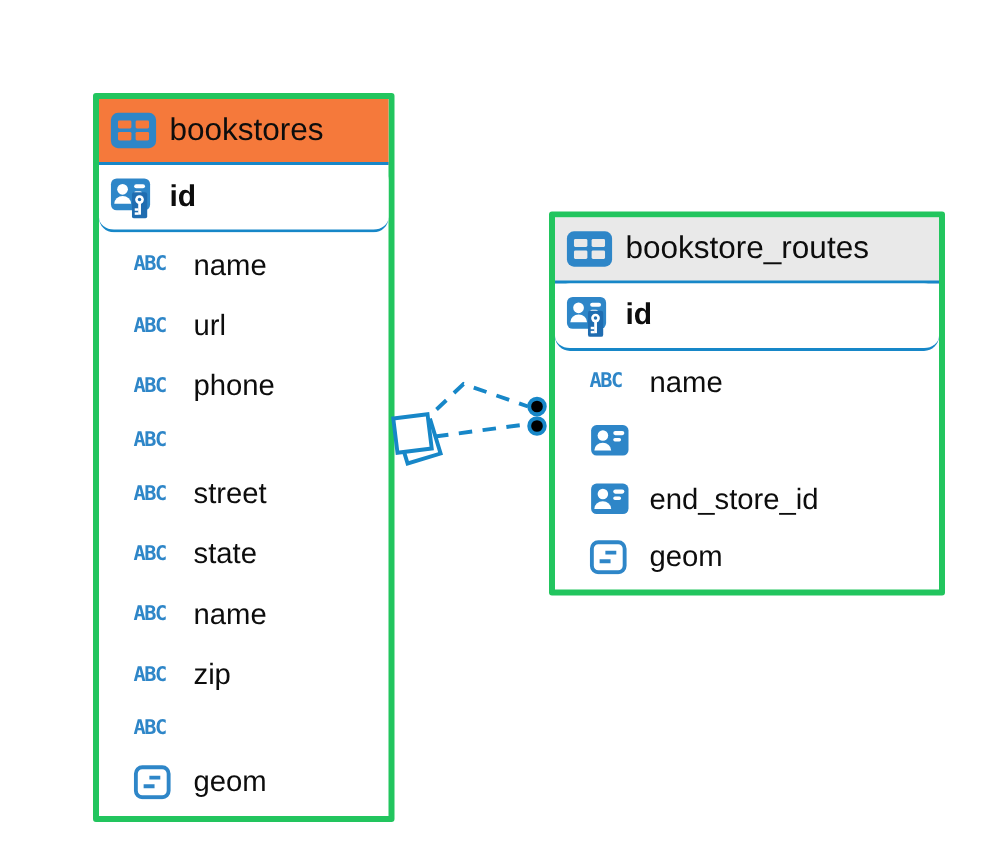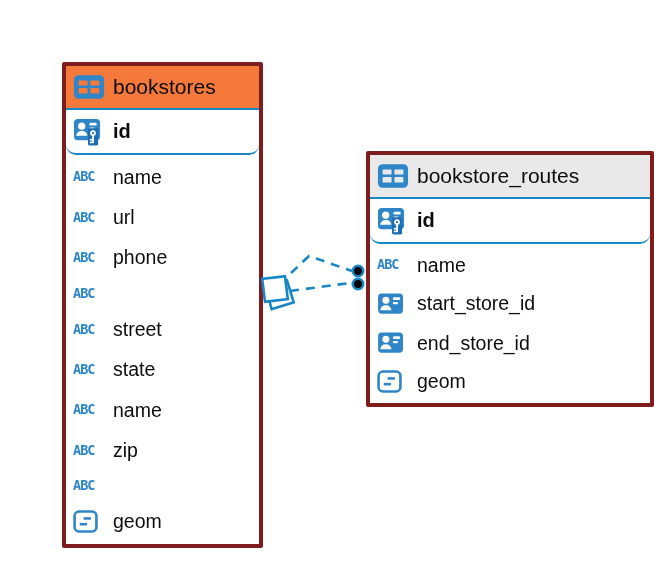--- a/index.html
+++ b/index.html
@@ -3,41 +3,41 @@
 <meta charset="utf-8">
 <style>
   html,body{margin:0;padding:0;background:#ffffff;}
   .canvas{
     position:relative;width:654px;height:570px;background:#ffffff;
     font-family:"Liberation Sans", sans-serif;overflow:hidden;
     -webkit-font-smoothing:antialiased;
   }
   .er-table{
     position:absolute;box-sizing:border-box;background:#ffffff;
-    border:4px solid #7f1d1d;border-radius:2px;
+    border:4px solid #22c55e;border-radius:2px;
     display:flex;flex-direction:column;
   }
   .table-header{
     height:44px;flex:0 0 44px;display:flex;align-items:center;
     padding:0 7px;gap:8px;border-bottom:2px solid #1787c8;
     font-size:21px;color:#0d0d0d;box-sizing:border-box;
   }
   .pk-row{
     height:45px;flex:0 0 45px;display:flex;align-items:center;
     padding:0 7px;gap:8px;border-bottom:2px solid #1787c8;
     font-size:20px;font-weight:bold;color:#0d0d0d;box-sizing:border-box;
     background:#ffffff;
     border-radius:10px;
   }
   .cols{
     flex:1 1 auto;display:flex;flex-direction:column;
     justify-content:space-around;padding:2px 0;
   }
   .col-row{
-    display:flex;align-items:center;padding:0 7px;gap:8px;
+    display:flex;align-items:center;padding:0 23px;gap:8px;
     font-size:19.5px;color:#0d0d0d;
   }
   .icon-cell{
     flex:0 0 32px;width:32px;display:flex;align-items:center;
     justify-content:flex-start;
   }
   .abc-glyph{
     font-family:"DejaVu Sans Mono", monospace;font-weight:bold;
     font-size:13.5px;letter-spacing:-1px;color:#2e86c8;line-height:1;
   }
@@ -142,21 +142,21 @@
               <rect x="1.6" y="1.6" width="22.8" height="20.8" rx="4.5" fill="none" stroke="#2e86c8" stroke-width="2.7"></rect>
               <line x1="11" y1="8.8" x2="18.6" y2="8.8" stroke="#2e86c8" stroke-width="2.7"></line>
               <line x1="7" y1="14.8" x2="14.6" y2="14.8" stroke="#2e86c8" stroke-width="2.7"></line>
             </svg>
           </span>
           <span>geom</span>
         </div>
       </div>
   </div>
 
-  <div class="er-table" style="left:366px;top:151px;width:288px;height:256px;">
+  <div class="er-table" style="left:366px;top:141px;width:264px;height:256px;">
     <div class="table-header" style="background: rgb(233, 233, 233);">
       <span class="icon-cell">
         <svg width="32" height="26" viewBox="0 0 34 27">
           <rect x="1" y="1" width="32" height="25" rx="5" fill="#2e86c8"></rect>
           <rect x="6" y="6.5" width="9.5" height="5.5" rx="1" fill="#e9e9e9"></rect>
           <rect x="18.5" y="6.5" width="9.5" height="5.5" rx="1" fill="#e9e9e9"></rect>
           <rect x="6" y="14.5" width="9.5" height="6" rx="1" fill="#e9e9e9"></rect>
           <rect x="18.5" y="14.5" width="9.5" height="6" rx="1" fill="#e9e9e9"></rect>
         </svg>
       </span>
@@ -190,21 +190,20 @@
         <div class="col-row">
           <span class="icon-cell">
             <svg width="28" height="24" viewBox="0 0 30 26">
               <rect x="1" y="1.5" width="27" height="22" rx="4" fill="#2e86c8"></rect>
               <circle cx="9.5" cy="9" r="3.8" fill="#fff"></circle>
               <path d="M3.3 19.8 a6 5.4 0 0 1 12.2 0 z" fill="#fff"></path>
               <rect x="17" y="5.8" width="8" height="3" rx="1.5" fill="#fff"></rect>
               <rect x="17" y="10.8" width="5.6" height="2.5" rx="1.2" fill="#fff"></rect>
             </svg>
           </span>
-          <span>start_store_id</span>
         </div>
         <div class="col-row">
           <span class="icon-cell">
             <svg width="28" height="24" viewBox="0 0 30 26">
               <rect x="1" y="1.5" width="27" height="22" rx="4" fill="#2e86c8"></rect>
               <circle cx="9.5" cy="9" r="3.8" fill="#fff"></circle>
               <path d="M3.3 19.8 a6 5.4 0 0 1 12.2 0 z" fill="#fff"></path>
               <rect x="17" y="5.8" width="8" height="3" rx="1.5" fill="#fff"></rect>
               <rect x="17" y="10.8" width="5.6" height="2.5" rx="1.2" fill="#fff"></rect>
             </svg>

